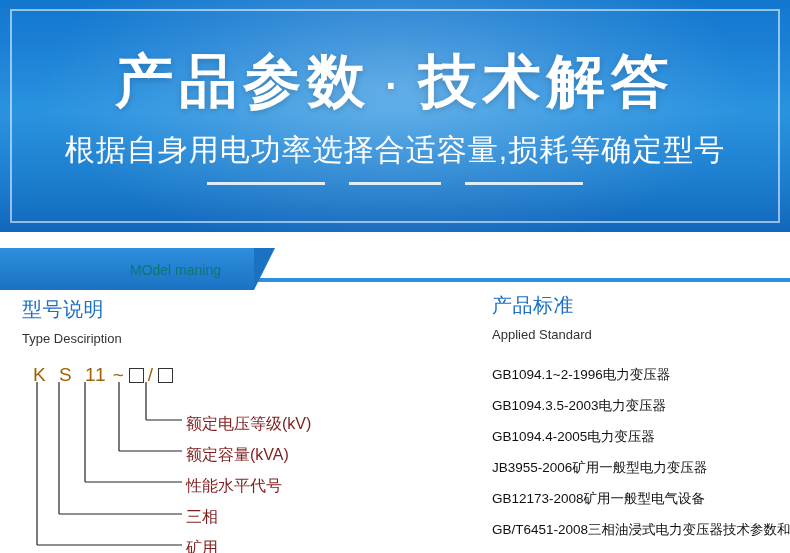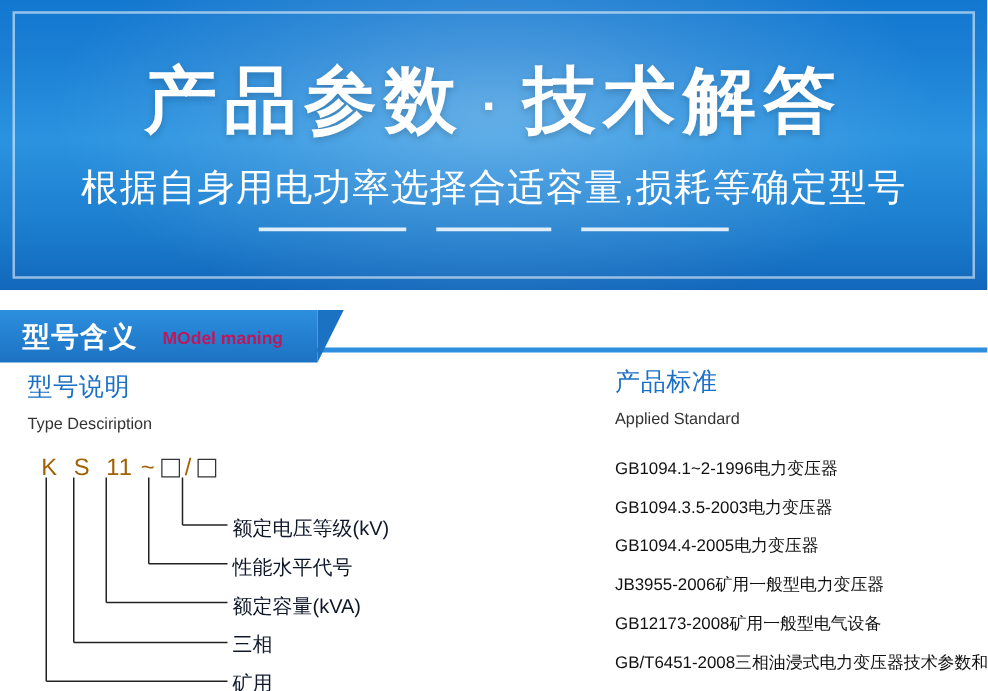--- a/index.html
+++ b/index.html
@@ -136,23 +136,23 @@
     color: #ffffff;
     font-size: 22px;
     font-weight: bold;
     letter-spacing: 1px;
     z-index: 3;
   }
   .bar-subtitle {
     position: absolute;
     left: 130px;
     top: 14px;
-    color: #be185d;
+    color: #0f766e;
     font-size: 14px;
-    font-weight: bold;
+    font-weight: normal;
     z-index: 3;
   }
 
   
   .col-left {
     position: absolute;
     left: 22px;
     top: 296px;
     width: 460px;
   }
@@ -207,21 +207,21 @@
     pointer-events: none;
   }
   .label-list {
     position: absolute;
     left: 186px;
     top: 414px;
     width: 280px;
   }
   .label-list div {
     font-size: 16px;
-    color: #0f172a;
+    color: #7f1d1d;
     height: 31px;
     line-height: 20px;
   }
 
   
   .std-list {
     position: absolute;
     left: 492px;
     top: 366px;
     width: 300px;
@@ -249,21 +249,20 @@
     <div class="banner-rule">
       <span class="rule-a"></span>
       <span class="rule-b"></span>
       <span class="rule-c"></span>
     </div>
   </div>
 
   <div class="section-bar">
     <div class="bar-line"></div>
     <div class="bar-blue"></div>
-    <div class="bar-title">型号含义</div>
     <div class="bar-subtitle">MOdel maning</div>
   </div>
 
   <div class="col-left">
     <div class="col-heading">型号说明</div>
     <div class="col-subheading">Type Desciription</div>
   </div>
 
   <div class="col-right">
     <div class="col-heading">产品标准</div>
@@ -286,22 +285,22 @@
 
     <line x1="146" y1="420" x2="182" y2="420" stroke="#222" stroke-width="1.2"></line>
     <line x1="119" y1="451" x2="182" y2="451" stroke="#222" stroke-width="1.2"></line>
     <line x1="85" y1="482" x2="182" y2="482" stroke="#222" stroke-width="1.2"></line>
     <line x1="59" y1="514" x2="182" y2="514" stroke="#222" stroke-width="1.2"></line>
     <line x1="37" y1="545" x2="182" y2="545" stroke="#222" stroke-width="1.2"></line>
   </svg>
 
   <div class="label-list">
     <div>额定电压等级(kV)</div>
+    <div>额定容量(kVA)</div>
     <div>性能水平代号</div>
-    <div>额定容量(kVA)</div>
     <div>三相</div>
     <div>矿用</div>
   </div>
 
   <div class="std-list">
     <div>GB1094.1~2-1996电力变压器</div>
     <div>GB1094.3.5-2003电力变压器</div>
     <div>GB1094.4-2005电力变压器</div>
     <div>JB3955-2006矿用一般型电力变压器</div>
     <div>GB12173-2008矿用一般型电气设备</div>

